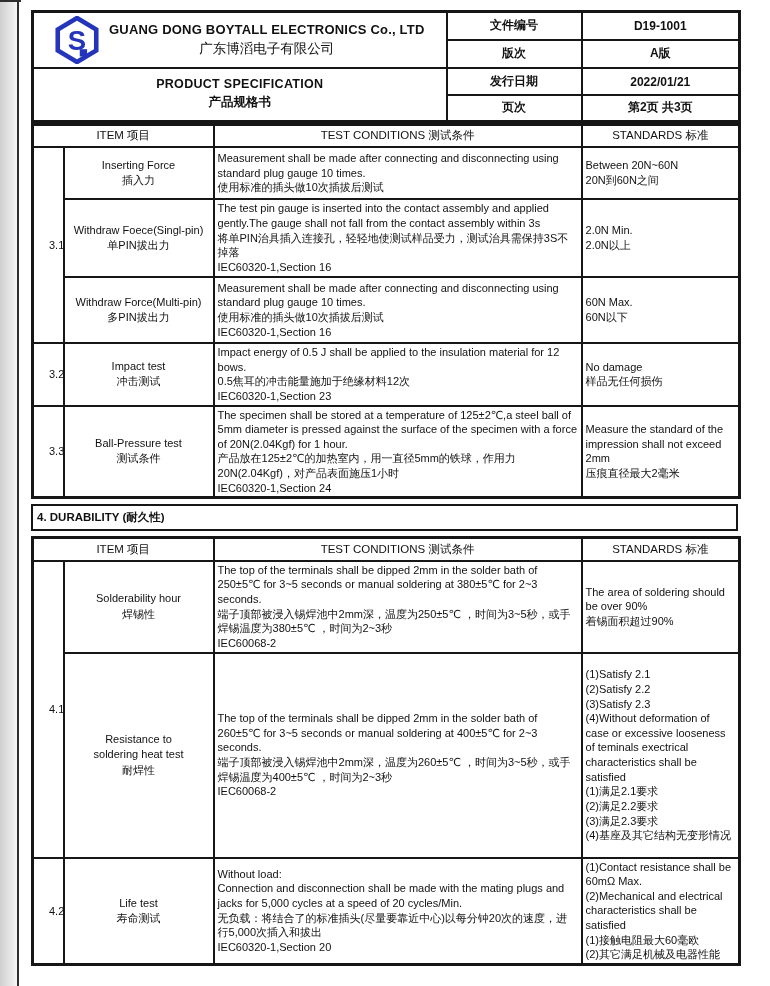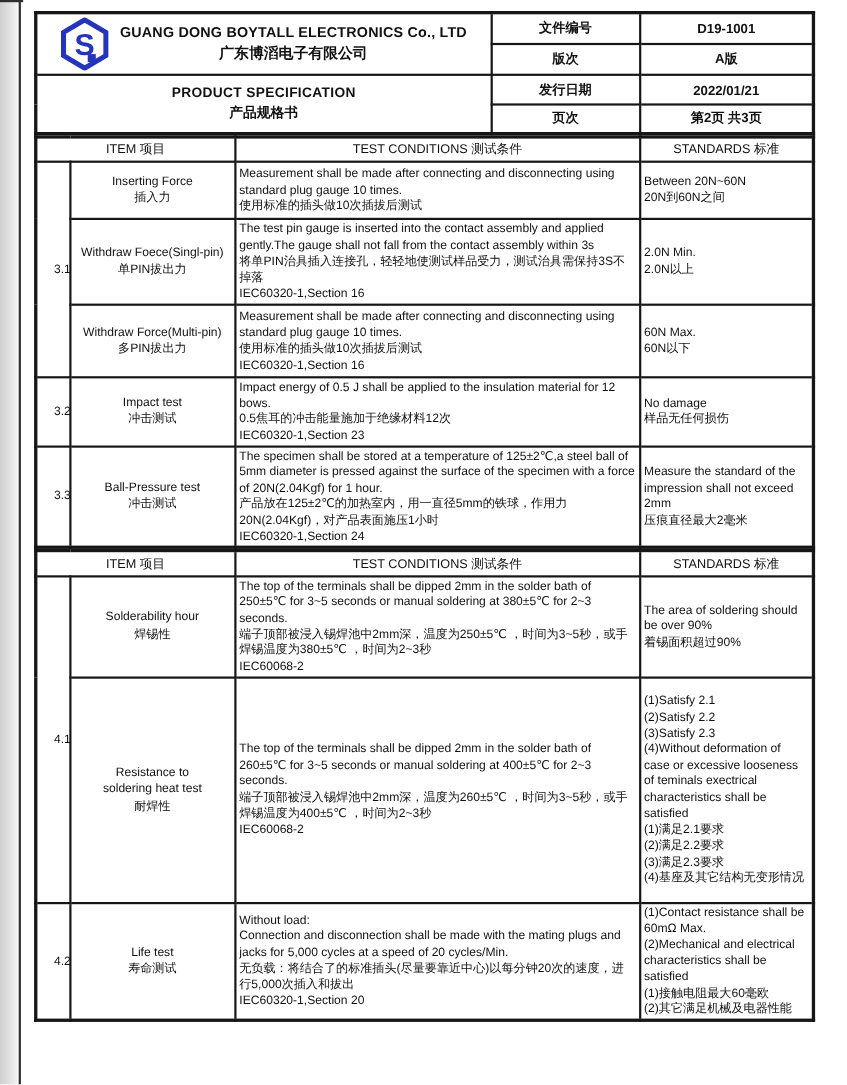--- a/index.html
+++ b/index.html
@@ -17,21 +17,21 @@
   .content{position:absolute;left:31px;top:10px;width:707px;}
 
   table{border-collapse:collapse;table-layout:fixed;width:707px;}
   td,th{border:2px solid #161616;padding:1px 3px;vertical-align:middle;}
   table{border:3px solid #161616;}
 
   
   .company-cell{display:flex;align-items:center;justify-content:center;gap:10px;padding:2px 4px;}
   .company-names{text-align:center;}
   .company-en{font-weight:bold;font-size:13px;letter-spacing:.2px;}
-  .company-cn{font-weight:bold;font-size:13.5px;margin-top:3px;}
+  .company-cn{font-weight:normal;font-size:13.5px;margin-top:3px;}
   .spec-cell{text-align:center;}
   .doc-title-en{font-weight:bold;font-size:12.5px;letter-spacing:.3px;}
   .doc-title-cn{font-weight:bold;font-size:12.5px;margin-top:3px;}
   .meta-label,.meta-value{text-align:center;font-weight:bold;font-size:12px;margin-top:15px;}
 
   
   .section-title{border:2px solid #161616;margin:5px 0;height:23px;display:flex;align-items:center;
     padding-left:4px;font-weight:bold;font-size:11.5px;box-sizing:content-box;}
 
   
@@ -145,30 +145,31 @@
 冲击测试</td>
       <td class="cond-cell pre">Impact energy of 0.5 J shall be applied to the insulation material for 12 bows.
 0.5焦耳的冲击能量施加于绝缘材料12次
 IEC60320-1,Section 23</td>
       <td class="std-cell pre">No damage
 样品无任何损伤</td>
     </tr>
     <tr style="height:92px">
       <td class="num-cell">3.3</td>
       <td class="item-cell pre">Ball-Pressure test
-冲击测试</td>
+测试条件</td>
       <td class="cond-cell pre">The specimen shall be stored at a temperature of 125±2℃,a steel ball of 5mm diameter is pressed against the surface of the specimen with a force of 20N(2.04Kgf) for 1 hour.
 产品放在125±2℃的加热室内，用一直径5mm的铁球，作用力20N(2.04Kgf)，对产品表面施压1小时
 IEC60320-1,Section 24</td>
       <td class="std-cell pre">Measure the standard of the impression shall not exceed 2mm
 压痕直径最大2毫米</td>
     </tr>
   </tbody>
     </table>
 
+  <div class="section-title">4. DURABILITY  (耐久性)</div>
 
   <table>
     <colgroup>
         <col style="width:31px">
         <col style="width:150px">
         <col style="width:368px">
         <col style="width:158px">
       </colgroup>
     <tbody>
         <tr style="height:23px">

